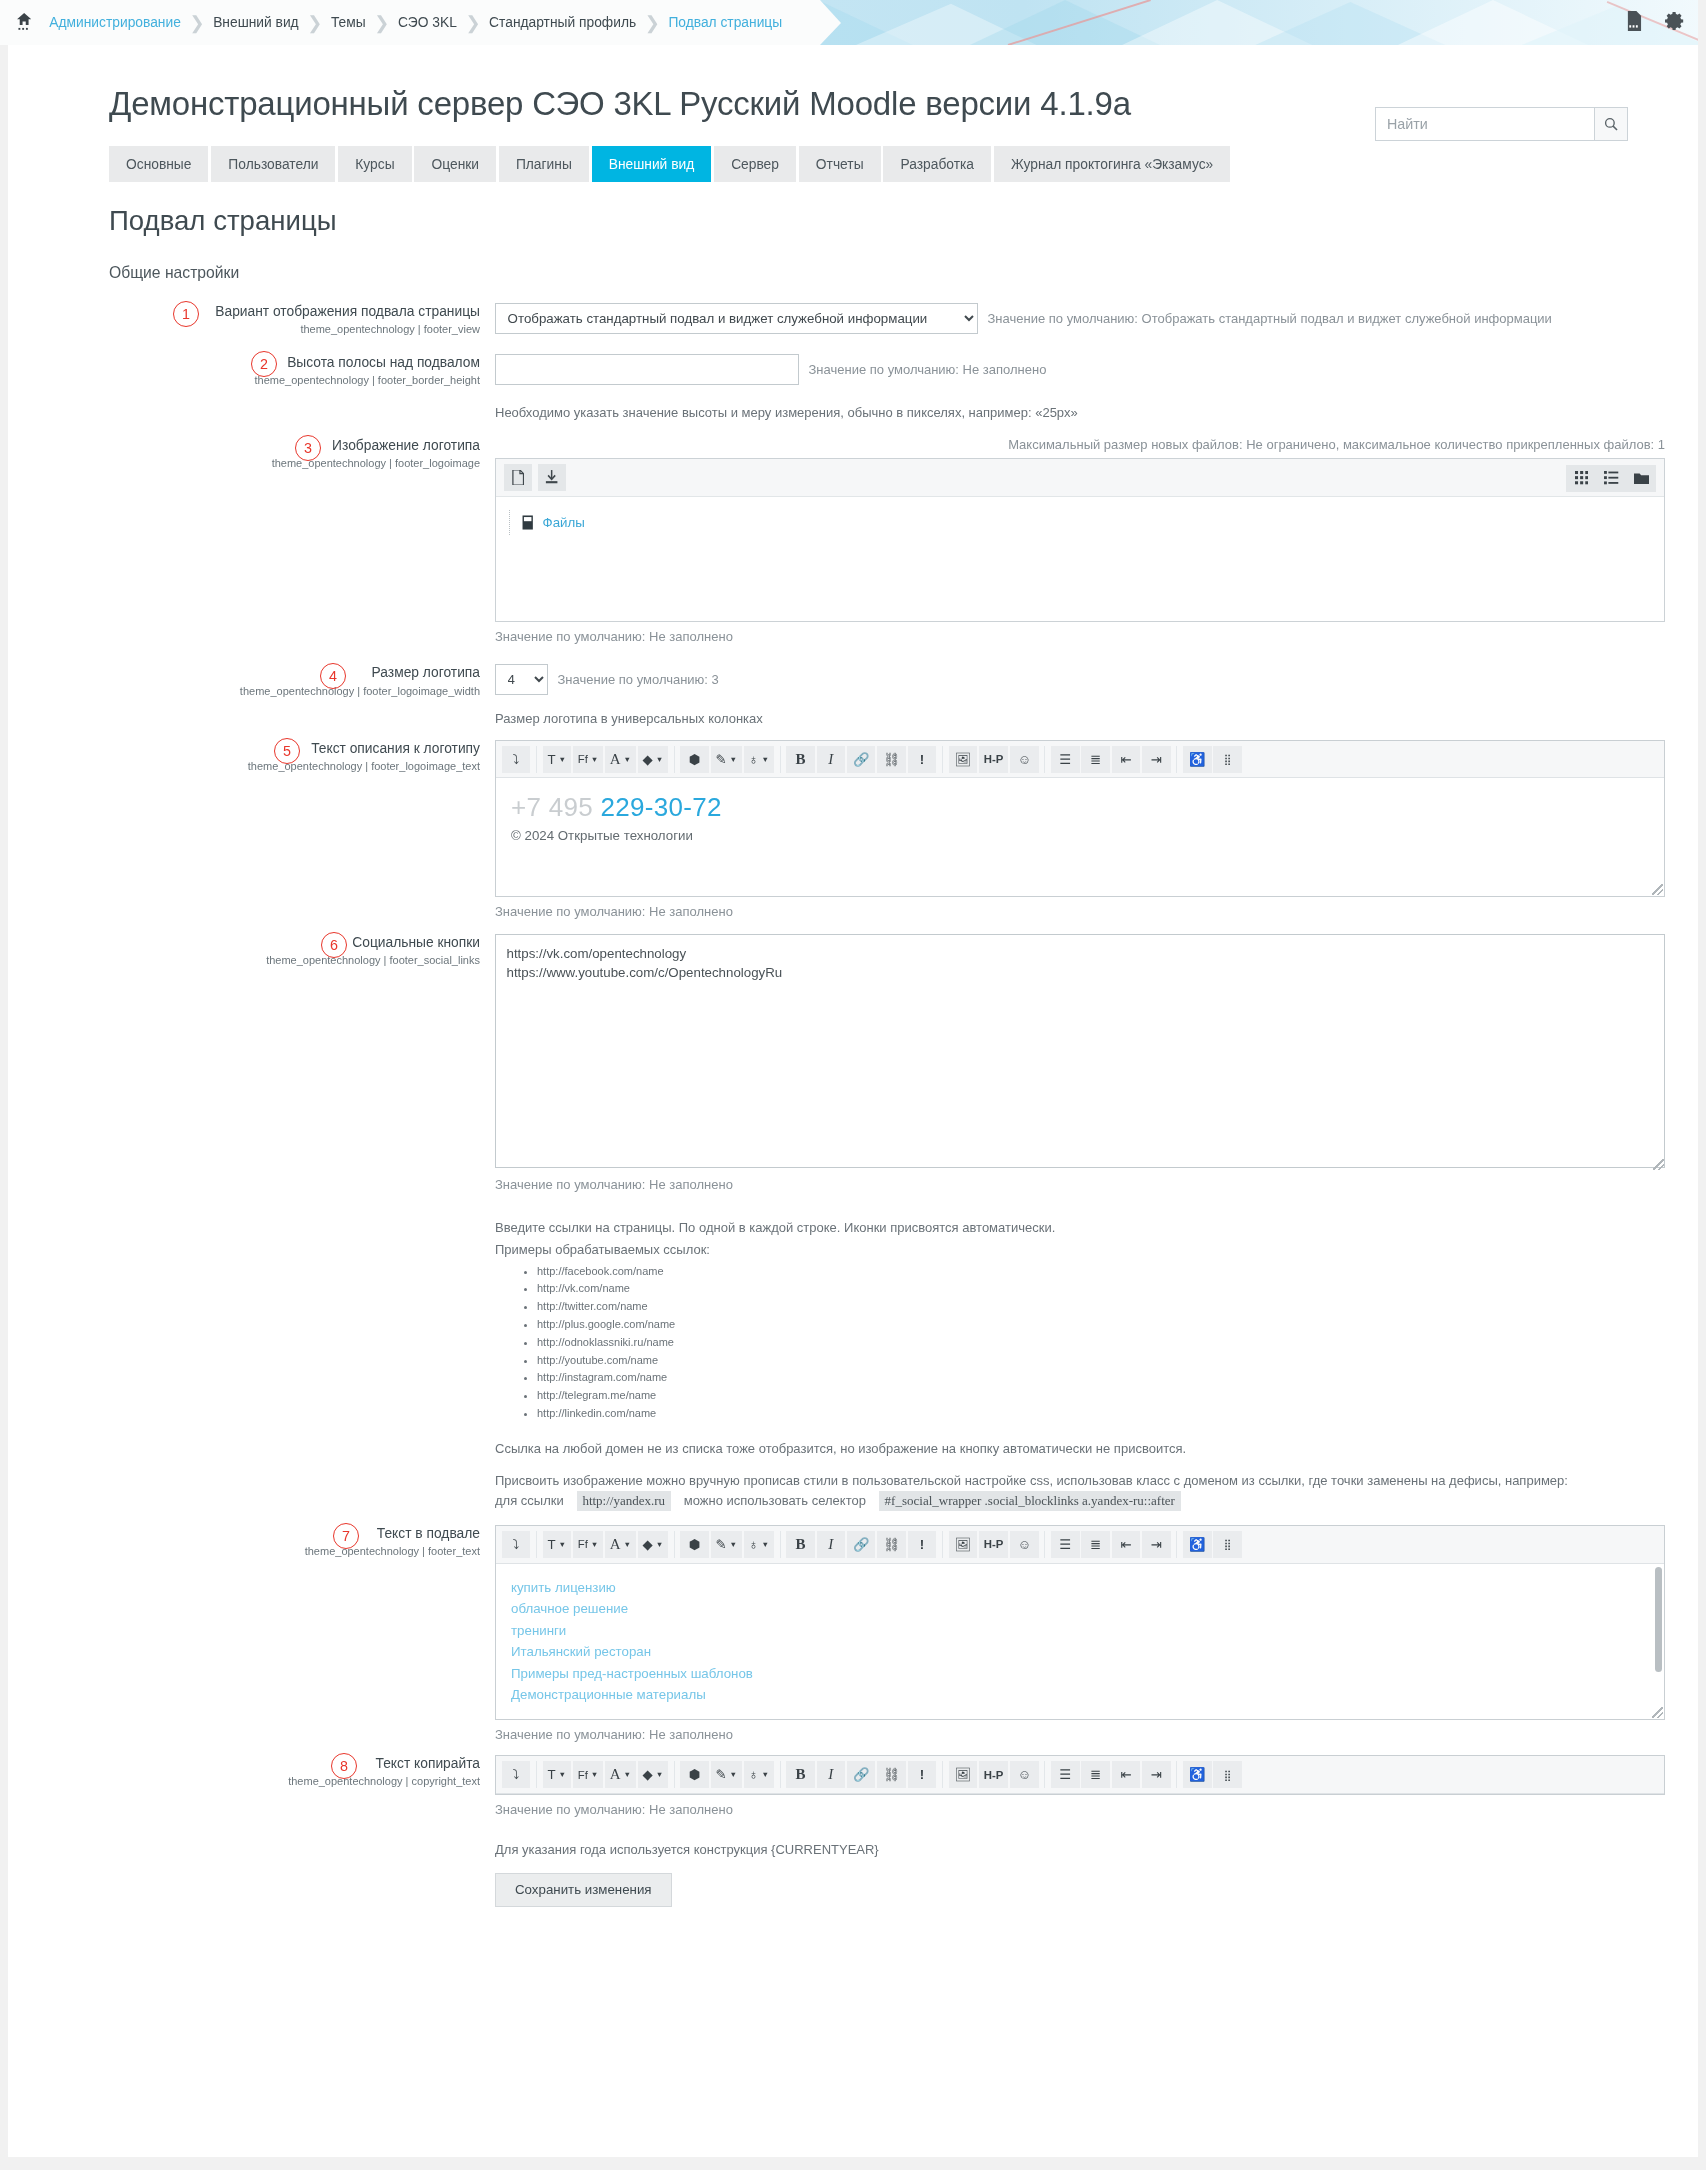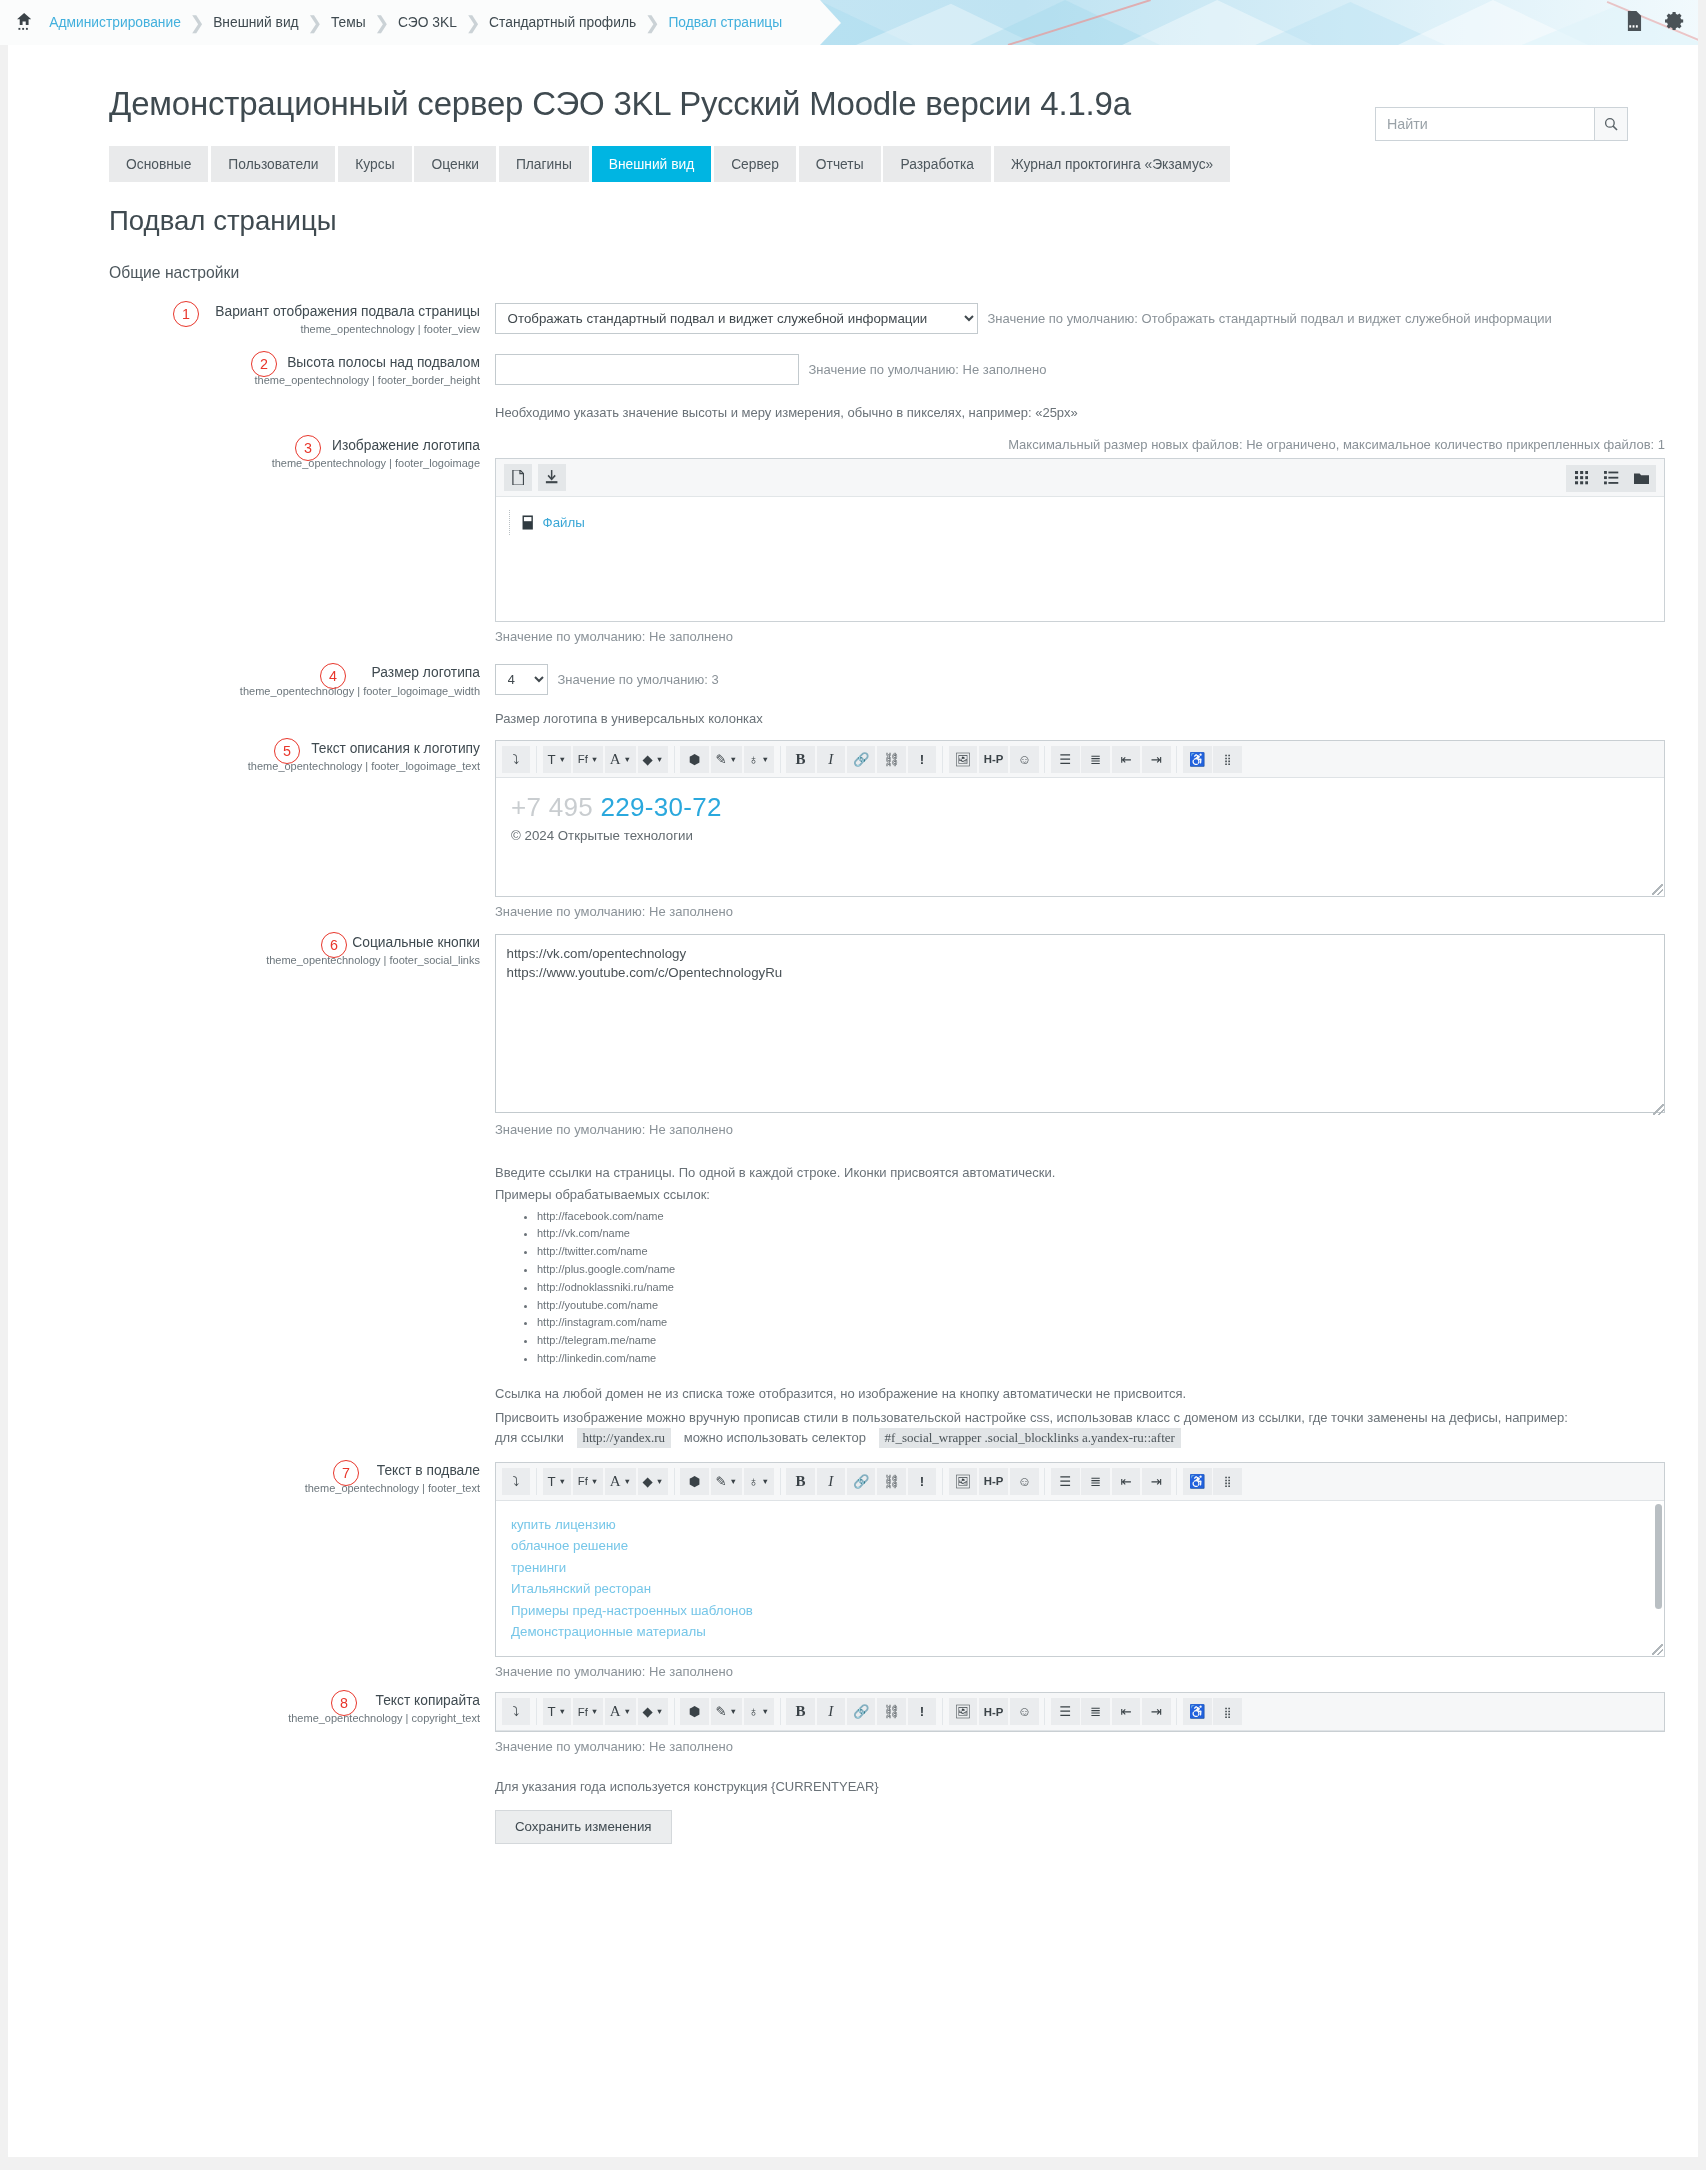--- a/index.html
+++ b/index.html
@@ -422,41 +422,41 @@
     </div>
 
     <div class="srow" style="margin-top:15px;">
       <div class="lbl">
         <div class="marker" style="left:321px; top:-1.9px;">6</div>
         <div class="name">Социальные кнопки</div>
         <div class="code">theme_opentechnology | footer_social_links</div>
       </div>
       <div class="fld">
         <div style="position:relative;width:1170px;">
-          <textarea class="ta" style="width: 1170px; height: 179px;">https://vk.com/opentechnology
+          <textarea class="ta" style="width: 1170px; height: 234px;">https://vk.com/opentechnology
 https://www.youtube.com/c/OpentechnologyRu</textarea>
           <div class="resizer"></div>
         </div>
         <div class="default-note" style="margin-top:5.7px;">Значение по умолчанию: Не заполнено</div>
 
         <div class="help-note" style="margin-top:28.5px;">Введите ссылки на страницы. По одной в каждой строке. Иконки присвоятся автоматически.</div>
         <div class="help-note" style="margin-top:6.7px;">Примеры обрабатываемых ссылок:</div>
         <ul class="examples">
           <li>http://facebook.com/name</li>
           <li>http://vk.com/name</li>
           <li>http://twitter.com/name</li>
           <li>http://plus.google.com/name</li>
           <li>http://odnoklassniki.ru/name</li>
           <li>http://youtube.com/name</li>
           <li>http://instagram.com/name</li>
           <li>http://telegram.me/name</li>
           <li>http://linkedin.com/name</li>
         </ul>
         <div class="help-note" style="margin-top:18px;">Ссылка на любой домен не из списка тоже отобразится, но изображение на кнопку автоматически не присвоится.</div>
-        <div class="help-note" style="margin-top:9px;width:1122px;">Присвоить изображение можно вручную прописав стили в пользовательской настройке css, использовав класс с доменом из ссылки, где точки заменены на дефисы, например:</div>
+        <div class="help-note" style="margin-top:17px;width:1122px;">Присвоить изображение можно вручную прописав стили в пользовательской настройке css, использовав класс с доменом из ссылки, где точки заменены на дефисы, например:</div>
         <div class="help-note" style="margin-top:3px;display:flex;align-items:center;gap:13px;flex-wrap:wrap;">
           <span>для ссылки</span>
           <code class="chip">http://yandex.ru</code>
           <span>можно использовать селектор</span>
           <code class="chip">#f_social_wrapper .social_blocklinks a.yandex-ru::after</code>
         </div>
       </div>
     </div>
 
     <div class="srow" style="margin-top:14.3px;">

